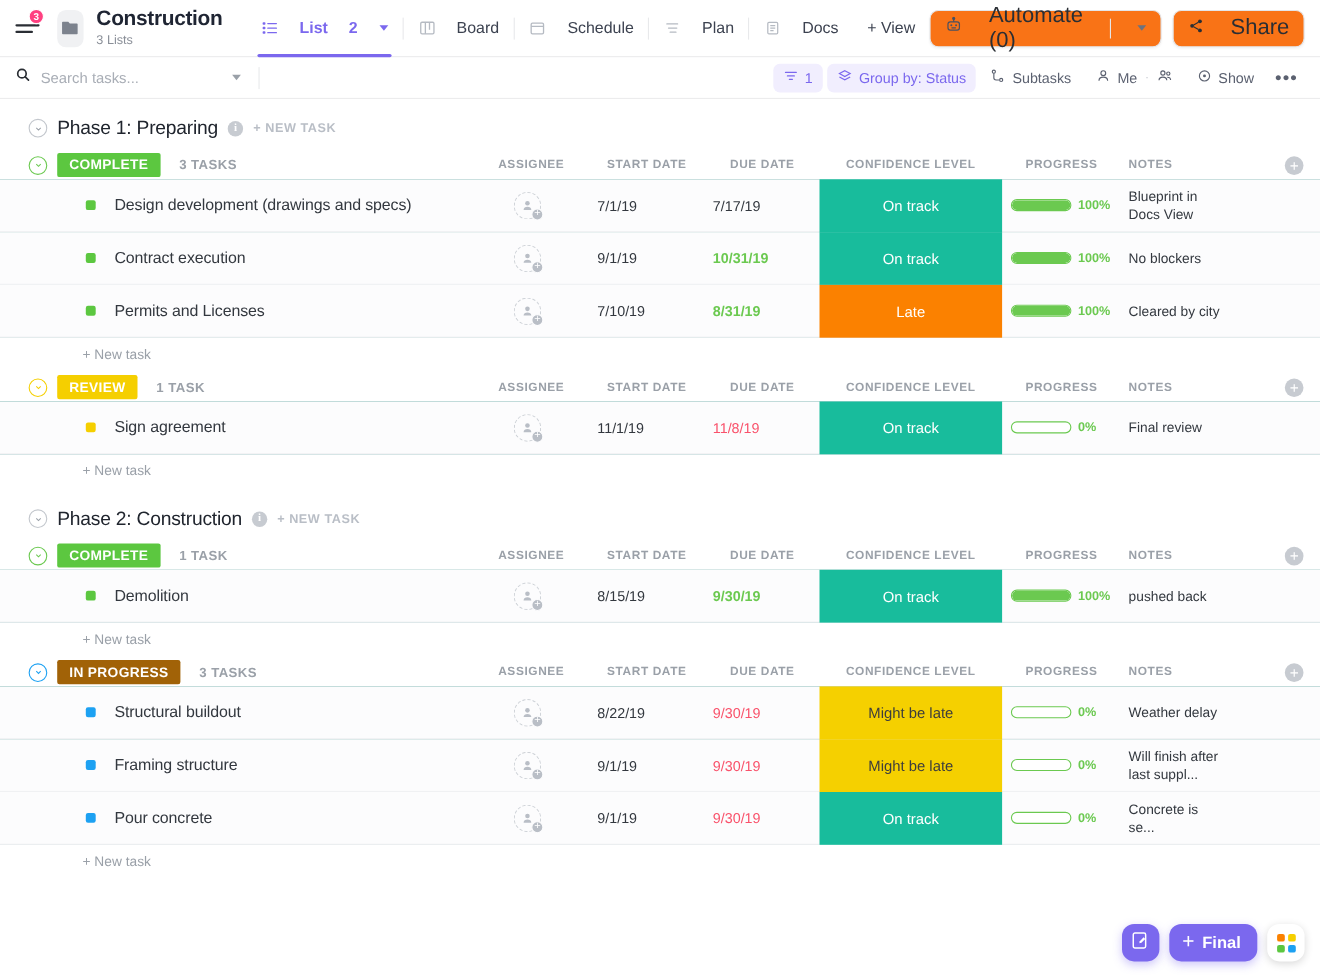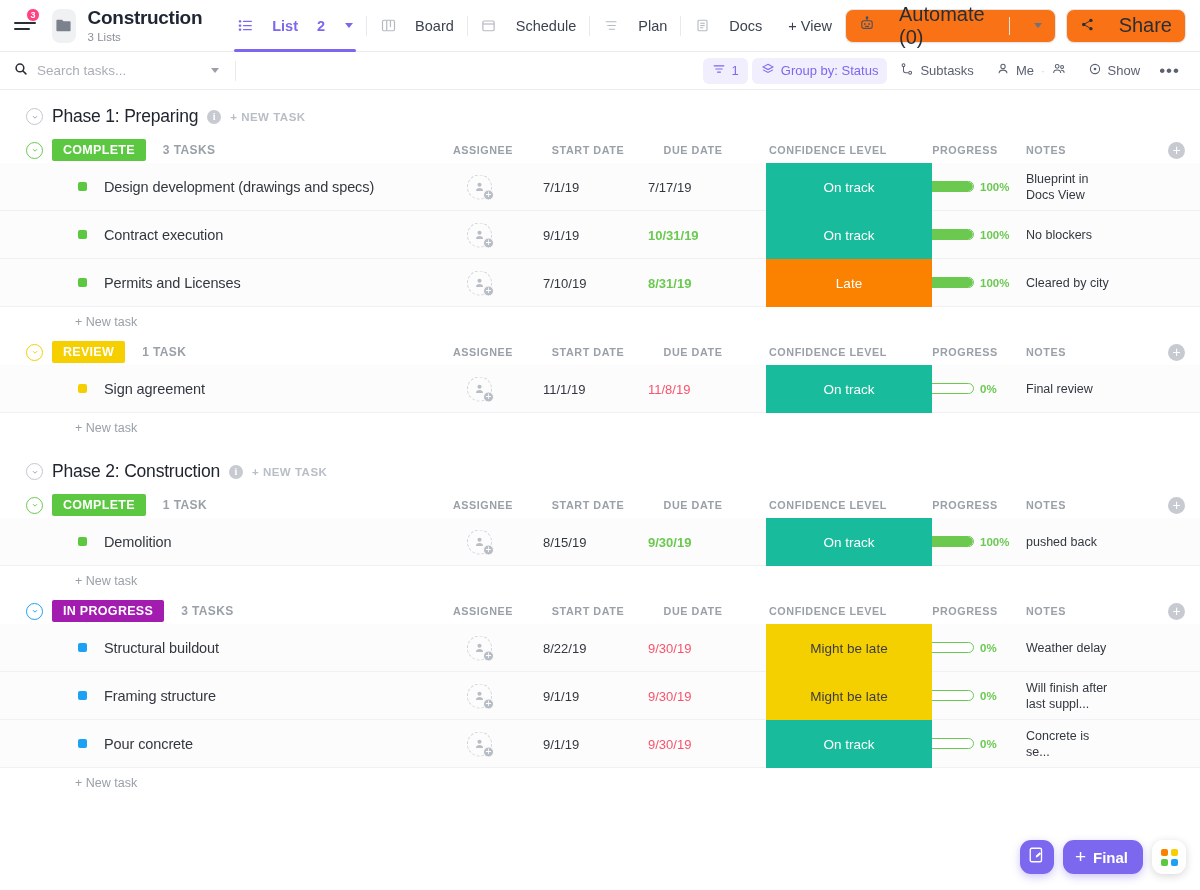--- a/index.html
+++ b/index.html
@@ -175,21 +175,21 @@
   .datecell {
     position:absolute; font-size:13px; color:#33383f; text-align:left;
     top:50%; transform:translateY(-50%);
   }
   .d-start { left:543px; width:90px; }
   .d-due   { left:648px; width:90px; }
   .d-due.green { color:#6bc950;font-weight:bold; }
   .d-due.red   { color:#f9526b; }
 
   .confcell {
-    position:absolute; left:766px; width:166px; top:0; height:48px;
+    position:absolute; left:745px; width:166px; top:0; height:48px;
     display:flex; align-items:center; justify-content:center;
     color:#fff; font-size:13.5px;
   }
   .confcell.dark { color:#3d3d3d; }
 
   .progcell { position:absolute; left:919px; width:92px; top:50%; transform:translateY(-50%);
               display:flex; align-items:center; gap:6px; }
   .pbar { width:55px; height:11px; border-radius:6px; border:1.3px solid #6bc950; background:#fff; overflow:hidden; }
   .pbar i { display:block; height:100%; background:#6bc950; border-radius:6px; }
   .ppct { font-size:11.5px; color:#6bc950; font-weight:600; }
@@ -631,21 +631,21 @@
       </div>
       <div class="newtask-row">+ New task</div>
       </div>
       <div class="group">
       <div class="grouprow">
         <div class="collapse-circ blue">
             <svg viewBox="0 0 20 20">
               <polyline points="5,8 10,13 15,8"></polyline>
             </svg>
           </div>
-        <div class="status-pill" style="background:#a21caf">IN PROGRESS</div>
+        <div class="status-pill" style="background:#a16207">IN PROGRESS</div>
         <div class="task-count">3 TASKS</div>
 
   <div class="colhead c-assignee">ASSIGNEE</div>
   <div class="colhead c-start">START DATE</div>
   <div class="colhead c-due">DUE DATE</div>
   <div class="colhead c-conf">CONFIDENCE LEVEL</div>
   <div class="colhead c-prog">PROGRESS</div>
   <div class="colhead c-notes">NOTES</div>
   <div class="plus-circ c-plus">+</div>
       </div>

